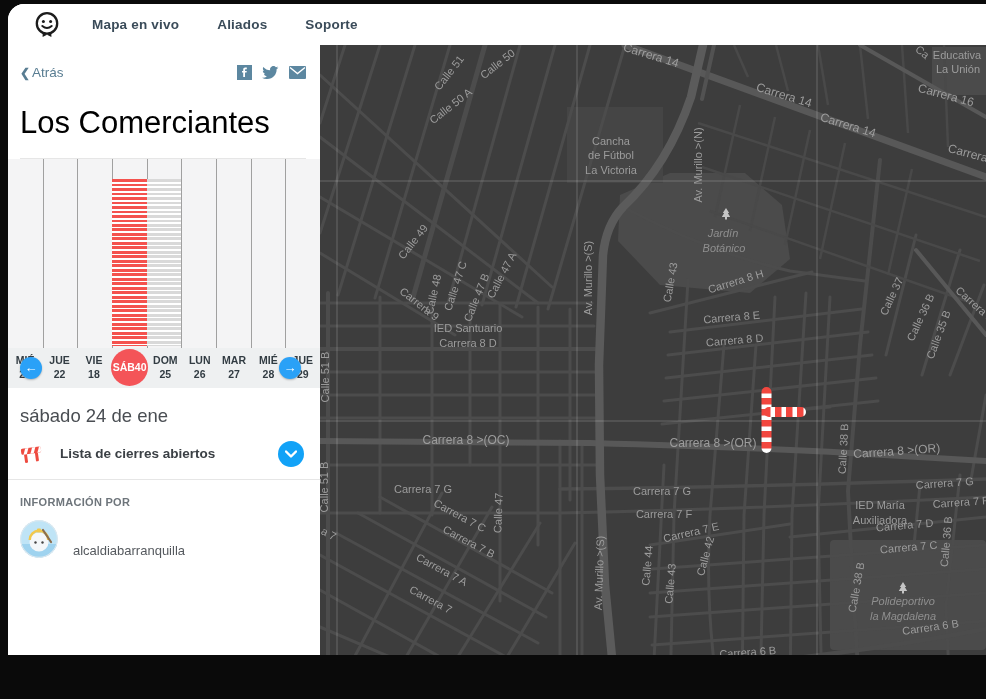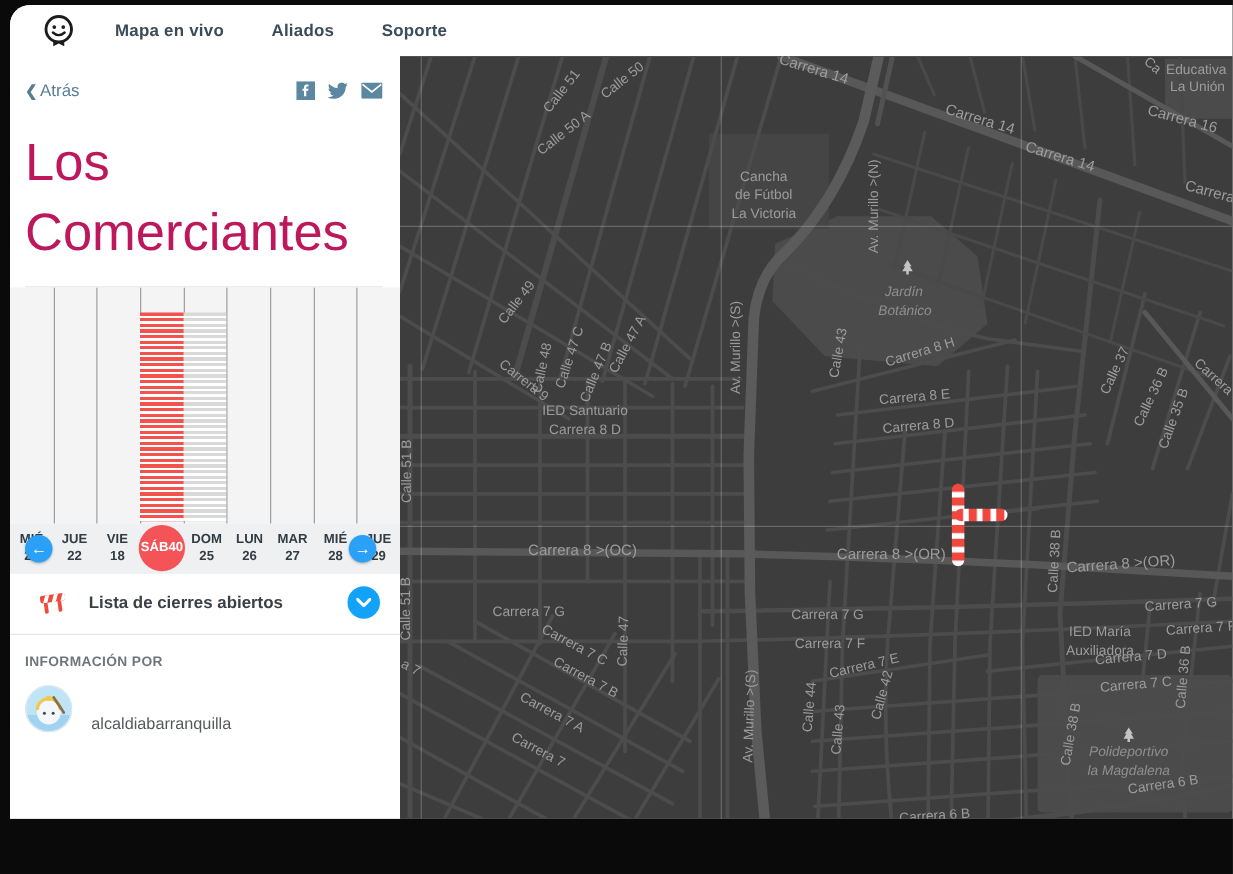--- a/index.html
+++ b/index.html
@@ -13,21 +13,21 @@
   
   #main{flex:1;display:flex;min-height:0;}
   #sidebar{width:312px;flex:0 0 312px;background:#fff;display:flex;flex-direction:column;position:relative;}
   
   #top-block{padding:20px 14px 0 12px;}
   #back-row{display:flex;align-items:center;justify-content:space-between;}
   #back-link{font-size:13.5px;color:#597d92;cursor:pointer;display:flex;align-items:center;gap:2px;}
   #back-link .chev{font-size:12px;font-weight:700;}
   #share-icons{display:flex;align-items:center;gap:10px;}
   #share-icons svg{display:block;cursor:pointer;}
-  #event-title{font-size:42px;line-height:1.34;color:#be185d;margin-top:22px;font-weight:400;}
+  #event-title{font-size:31px;line-height:1.34;color:#000000;margin-top:22px;font-weight:400;}
   #event-subtitle{font-size:15.5px;line-height:1.55;color:#3d4148;margin-top:12px;}
   #top-divider{height:1px;background:#e6e6e6;margin-top:14px;}
   
   #chart-strip{position:relative;height:189px;flex:0 0 189px;background:#f4f4f5;overflow:hidden;}
   .chart-col{position:absolute;top:0;bottom:0;border-right:1px solid #a0a0a0;}
   .chart-col.last{border-right:none;}
   .chart-bar{position:absolute;top:20px;bottom:2px;}
   .chart-bar.red{background:repeating-linear-gradient(180deg,#f4524e 0 2.6px,#ffffff 2.6px 4.5px);}
   .chart-bar.gray{background:repeating-linear-gradient(180deg,#d9d9d9 0 2.6px,#ffffff 2.6px 4.5px);}
   
@@ -35,21 +35,21 @@
   .day-cell{flex:1;display:flex;align-items:center;justify-content:center;height:100%;cursor:pointer;}
   .day-inner{text-align:center;font-size:10.5px;font-weight:700;color:#323c43;line-height:1.3;}
   .day-inner.sel{width:37px;height:37px;border-radius:50%;background:#f45458;color:#fff;
     display:flex;flex-direction:row;align-items:center;justify-content:center;}
   .arrow-btn{position:absolute;top:50%;transform:translateY(-50%);width:22px;height:22px;border-radius:50%;
     background:#2aa1f7;color:#fff;display:flex;align-items:center;justify-content:center;cursor:pointer;
     font-size:13px;font-weight:700;box-shadow:0 1px 2px rgba(0,0,0,.25);}
   #arrow-left{left:12px;} #arrow-right{right:19px;}
   
   #day-heading{font-size:18.5px;color:#494d52;padding:17px 12px 4px 12px;}
-  #closures-row{display:flex;align-items:center;padding:10px 16px 12px 23px;}
+  #closures-row{display:flex;align-items:center;padding:10px 16px 12px 12px;}
   #closure-icon{width:24px;height:20px;margin-right:16px;flex:0 0 24px;}
   #closures-label{font-size:13.5px;font-weight:700;color:#3b4045;flex:1;}
   #expand-btn{width:26px;height:26px;border-radius:50%;background:#12a2f7;display:flex;align-items:center;
     justify-content:center;cursor:pointer;flex:0 0 26px;}
   #mid-divider{height:1px;background:#e6e6e6;}
   
   #info-block{padding:16px 12px;}
   #info-heading{font-size:11px;font-weight:700;color:#6e757b;letter-spacing:.3px;}
   #info-row{display:flex;align-items:flex-end;margin-top:12px;gap:15px;}
   #info-avatar{width:38px;height:38px;border-radius:50%;overflow:hidden;flex:0 0 38px;}
@@ -171,20 +171,21 @@
           </div>
           <div class="day-cell">
             <div class="day-inner">
               <div>JUE</div>
               <div>29</div>
             </div>
           </div>
           <div class="arrow-btn" id="arrow-right">→</div>
       </div>
 
+      <div id="day-heading">sábado 24 de ene</div>
 
       <div id="closures-row">
         <svg id="closure-icon" viewBox="0 0 24 20">
           <g transform="rotate(-8 12 10)">
             <rect x="4" y="9" width="3" height="9" rx="1" fill="#ee4b40"></rect>
             <rect x="15" y="9" width="3" height="9" rx="1" fill="#ee4b40"></rect>
             <rect x="1.5" y="3.5" width="20" height="6" rx="1.5" fill="#ee4b40"></rect>
             <path d="M6 3.5 L3.5 9.5 H6.8 L9.3 3.5 Z" fill="#fff"></path>
             <path d="M13 3.5 L10.5 9.5 H13.8 L16.3 3.5 Z" fill="#fff"></path>
             <path d="M20 3.5 L17.5 9.5 H20.8 L21.5 7.8 V3.5 Z" fill="#fff"></path>

